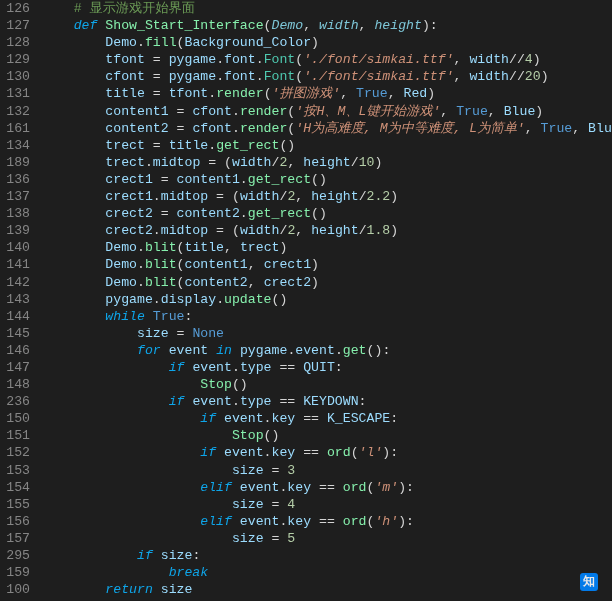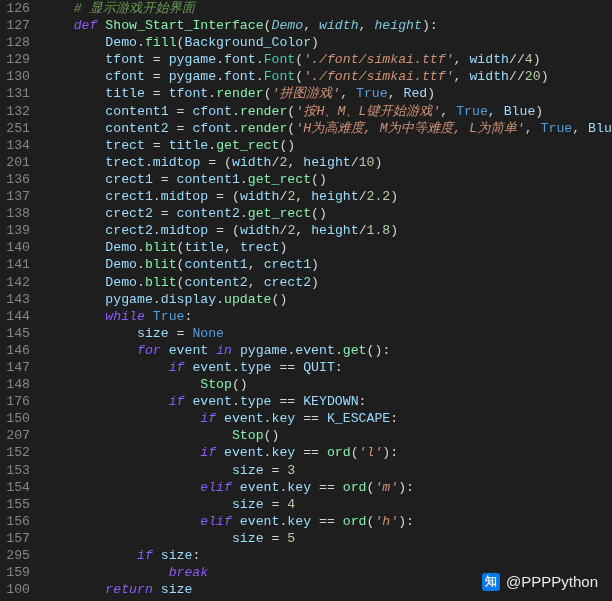--- a/index.html
+++ b/index.html
@@ -26,22 +26,22 @@
     user-select: none;
     flex-shrink: 0;
     width: 38px;
   }
   .gutter div { height: 17.1px; }
   .code {
     padding-left: 4px;
     white-space: pre;
   }
   .code-line { height: 17.1px; }
-  .c-comment { color: #6a9955; font-style: italic; }
-  .c-keyword { color: #8b5cf6; font-style: italic; }
+  .c-comment { color: #6a9955; }
+  .c-keyword { color: #0ea5e9; font-style: italic; }
   .c-func { color: #86efac; }
   .c-ident { color: #9cdcfe; }
   .c-type { color: #4ec9b0; }
   .c-string { color: #ce9178; font-style: italic; }
   .c-num { color: #b5cea8; }
   .c-op { color: #d4d4d4; }
   .c-const { color: #569cd6; text-align: right; }
   .c-punc { color: #d4d4d4; }
   .c-param { color: #7ec7d8; font-style: italic; }
   .watermark {
@@ -74,48 +74,47 @@
 
 <div class="editor">
   <div class="gutter" id="gutter">
       <div>126</div>
       <div>127</div>
       <div>128</div>
       <div>129</div>
       <div>130</div>
       <div>131</div>
       <div>132</div>
-      <div>251</div>
+      <div>161</div>
       <div>134</div>
-      <div>201</div>
+      <div>189</div>
       <div>136</div>
       <div>137</div>
       <div>138</div>
       <div>139</div>
       <div>140</div>
       <div>141</div>
       <div>142</div>
       <div>143</div>
       <div>144</div>
       <div>145</div>
       <div>146</div>
       <div>147</div>
       <div>148</div>
-      <div>176</div>
+      <div>236</div>
       <div>150</div>
-      <div>207</div>
+      <div>151</div>
       <div>152</div>
       <div>153</div>
       <div>154</div>
       <div>155</div>
       <div>156</div>
       <div>157</div>
       <div>295</div>
       <div>159</div>
       <div>100</div>
     </div>
   <div class="code" id="code"><div class="code-line"><span>    </span><span class="c-comment"># 显示游戏开始界面</span></div><div class="code-line"><span>    </span><span class="c-keyword">def</span><span class="c-op"> </span><span class="c-func">Show_Start_Interface</span><span class="c-punc">(</span><span class="c-param">Demo</span><span class="c-punc">,</span><span class="c-op"> </span><span class="c-param">width</span><span class="c-punc">,</span><span class="c-op"> </span><span class="c-param">height</span><span class="c-punc">)</span><span class="c-punc">:</span></div><div class="code-line"><span>        </span><span class="c-ident">Demo</span><span class="c-punc">.</span><span class="c-func">fill</span><span class="c-punc">(</span><span class="c-ident">Background_Color</span><span class="c-punc">)</span></div><div class="code-line"><span>        </span><span class="c-ident">tfont</span><span class="c-op"> = </span><span class="c-ident">pygame</span><span class="c-punc">.</span><span class="c-ident">font</span><span class="c-punc">.</span><span class="c-type">Font</span><span class="c-punc">(</span><span class="c-string">'./font/simkai.ttf'</span><span class="c-punc">,</span><span class="c-op"> </span><span class="c-ident">width</span><span class="c-op">//</span><span class="c-num">4</span><span class="c-punc">)</span></div><div class="code-line"><span>        </span><span class="c-ident">cfont</span><span class="c-op"> = </span><span class="c-ident">pygame</span><span class="c-punc">.</span><span class="c-ident">font</span><span class="c-punc">.</span><span class="c-type">Font</span><span class="c-punc">(</span><span class="c-string">'./font/simkai.ttf'</span><span class="c-punc">,</span><span class="c-op"> </span><span class="c-ident">width</span><span class="c-op">//</span><span class="c-num">20</span><span class="c-punc">)</span></div><div class="code-line"><span>        </span><span class="c-ident">title</span><span class="c-op"> = </span><span class="c-ident">tfont</span><span class="c-punc">.</span><span class="c-func">render</span><span class="c-punc">(</span><span class="c-string">'拼图游戏'</span><span class="c-punc">,</span><span class="c-op"> </span><span class="c-const">True</span><span class="c-punc">,</span><span class="c-op"> </span><span class="c-ident">Red</span><span class="c-punc">)</span></div><div class="code-line"><span>        </span><span class="c-ident">content1</span><span class="c-op"> = </span><span class="c-ident">cfont</span><span class="c-punc">.</span><span class="c-func">render</span><span class="c-punc">(</span><span class="c-string">'按H、M、L键开始游戏'</span><span class="c-punc">,</span><span class="c-op"> </span><span class="c-const">True</span><span class="c-punc">,</span><span class="c-op"> </span><span class="c-ident">Blue</span><span class="c-punc">)</span></div><div class="code-line"><span>        </span><span class="c-ident">content2</span><span class="c-op"> = </span><span class="c-ident">cfont</span><span class="c-punc">.</span><span class="c-func">render</span><span class="c-punc">(</span><span class="c-string">'H为高难度, M为中等难度, L为简单'</span><span class="c-punc">,</span><span class="c-op"> </span><span class="c-const">True</span><span class="c-punc">,</span><span class="c-op"> </span><span class="c-ident">Blue</span></div><div class="code-line"><span>        </span><span class="c-ident">trect</span><span class="c-op"> = </span><span class="c-ident">title</span><span class="c-punc">.</span><span class="c-func">get_rect</span><span class="c-punc">()</span></div><div class="code-line"><span>        </span><span class="c-ident">trect</span><span class="c-punc">.</span><span class="c-ident">midtop</span><span class="c-op"> = </span><span class="c-punc">(</span><span class="c-ident">width</span><span class="c-op">/</span><span class="c-num">2</span><span class="c-punc">,</span><span class="c-op"> </span><span class="c-ident">height</span><span class="c-op">/</span><span class="c-num">10</span><span class="c-punc">)</span></div><div class="code-line"><span>        </span><span class="c-ident">crect1</span><span class="c-op"> = </span><span class="c-ident">content1</span><span class="c-punc">.</span><span class="c-func">get_rect</span><span class="c-punc">()</span></div><div class="code-line"><span>        </span><span class="c-ident">crect1</span><span class="c-punc">.</span><span class="c-ident">midtop</span><span class="c-op"> = </span><span class="c-punc">(</span><span class="c-ident">width</span><span class="c-op">/</span><span class="c-num">2</span><span class="c-punc">,</span><span class="c-op"> </span><span class="c-ident">height</span><span class="c-op">/</span><span class="c-num">2.2</span><span class="c-punc">)</span></div><div class="code-line"><span>        </span><span class="c-ident">crect2</span><span class="c-op"> = </span><span class="c-ident">content2</span><span class="c-punc">.</span><span class="c-func">get_rect</span><span class="c-punc">()</span></div><div class="code-line"><span>        </span><span class="c-ident">crect2</span><span class="c-punc">.</span><span class="c-ident">midtop</span><span class="c-op"> = </span><span class="c-punc">(</span><span class="c-ident">width</span><span class="c-op">/</span><span class="c-num">2</span><span class="c-punc">,</span><span class="c-op"> </span><span class="c-ident">height</span><span class="c-op">/</span><span class="c-num">1.8</span><span class="c-punc">)</span></div><div class="code-line"><span>        </span><span class="c-ident">Demo</span><span class="c-punc">.</span><span class="c-func">blit</span><span class="c-punc">(</span><span class="c-ident">title</span><span class="c-punc">,</span><span class="c-op"> </span><span class="c-ident">trect</span><span class="c-punc">)</span></div><div class="code-line"><span>        </span><span class="c-ident">Demo</span><span class="c-punc">.</span><span class="c-func">blit</span><span class="c-punc">(</span><span class="c-ident">content1</span><span class="c-punc">,</span><span class="c-op"> </span><span class="c-ident">crect1</span><span class="c-punc">)</span></div><div class="code-line"><span>        </span><span class="c-ident">Demo</span><span class="c-punc">.</span><span class="c-func">blit</span><span class="c-punc">(</span><span class="c-ident">content2</span><span class="c-punc">,</span><span class="c-op"> </span><span class="c-ident">crect2</span><span class="c-punc">)</span></div><div class="code-line"><span>        </span><span class="c-ident">pygame</span><span class="c-punc">.</span><span class="c-ident">display</span><span class="c-punc">.</span><span class="c-func">update</span><span class="c-punc">()</span></div><div class="code-line"><span>        </span><span class="c-keyword">while</span><span class="c-op"> </span><span class="c-const">True</span><span class="c-punc">:</span></div><div class="code-line"><span>            </span><span class="c-ident">size</span><span class="c-op"> = </span><span class="c-const">None</span></div><div class="code-line"><span>            </span><span class="c-keyword">for</span><span class="c-op"> </span><span class="c-ident">event</span><span class="c-op"> </span><span class="c-keyword">in</span><span class="c-op"> </span><span class="c-ident">pygame</span><span class="c-punc">.</span><span class="c-ident">event</span><span class="c-punc">.</span><span class="c-func">get</span><span class="c-punc">()</span><span class="c-punc">:</span></div><div class="code-line"><span>                </span><span class="c-keyword">if</span><span class="c-op"> </span><span class="c-ident">event</span><span class="c-punc">.</span><span class="c-ident">type</span><span class="c-op"> == </span><span class="c-ident">QUIT</span><span class="c-punc">:</span></div><div class="code-line"><span>                    </span><span class="c-func">Stop</span><span class="c-punc">()</span></div><div class="code-line"><span>                </span><span class="c-keyword">if</span><span class="c-op"> </span><span class="c-ident">event</span><span class="c-punc">.</span><span class="c-ident">type</span><span class="c-op"> == </span><span class="c-ident">KEYDOWN</span><span class="c-punc">:</span></div><div class="code-line"><span>                    </span><span class="c-keyword">if</span><span class="c-op"> </span><span class="c-ident">event</span><span class="c-punc">.</span><span class="c-ident">key</span><span class="c-op"> == </span><span class="c-ident">K_ESCAPE</span><span class="c-punc">:</span></div><div class="code-line"><span>                        </span><span class="c-func">Stop</span><span class="c-punc">()</span></div><div class="code-line"><span>                    </span><span class="c-keyword">if</span><span class="c-op"> </span><span class="c-ident">event</span><span class="c-punc">.</span><span class="c-ident">key</span><span class="c-op"> == </span><span class="c-func">ord</span><span class="c-punc">(</span><span class="c-string">'l'</span><span class="c-punc">)</span><span class="c-punc">:</span></div><div class="code-line"><span>                        </span><span class="c-ident">size</span><span class="c-op"> = </span><span class="c-num">3</span></div><div class="code-line"><span>                    </span><span class="c-keyword">elif</span><span class="c-op"> </span><span class="c-ident">event</span><span class="c-punc">.</span><span class="c-ident">key</span><span class="c-op"> == </span><span class="c-func">ord</span><span class="c-punc">(</span><span class="c-string">'m'</span><span class="c-punc">)</span><span class="c-punc">:</span></div><div class="code-line"><span>                        </span><span class="c-ident">size</span><span class="c-op"> = </span><span class="c-num">4</span></div><div class="code-line"><span>                    </span><span class="c-keyword">elif</span><span class="c-op"> </span><span class="c-ident">event</span><span class="c-punc">.</span><span class="c-ident">key</span><span class="c-op"> == </span><span class="c-func">ord</span><span class="c-punc">(</span><span class="c-string">'h'</span><span class="c-punc">)</span><span class="c-punc">:</span></div><div class="code-line"><span>                        </span><span class="c-ident">size</span><span class="c-op"> = </span><span class="c-num">5</span></div><div class="code-line"><span>            </span><span class="c-keyword">if</span><span class="c-op"> </span><span class="c-ident">size</span><span class="c-punc">:</span></div><div class="code-line"><span>                </span><span class="c-keyword">break</span></div><div class="code-line"><span>        </span><span class="c-keyword">return</span><span class="c-op"> </span><span class="c-ident">size</span></div></div>
 </div>
 
 <div class="watermark">
   <span class="zhi-icon">知</span>
-  <span>@PPPPython</span>
 </div>
 
 </body></html>

